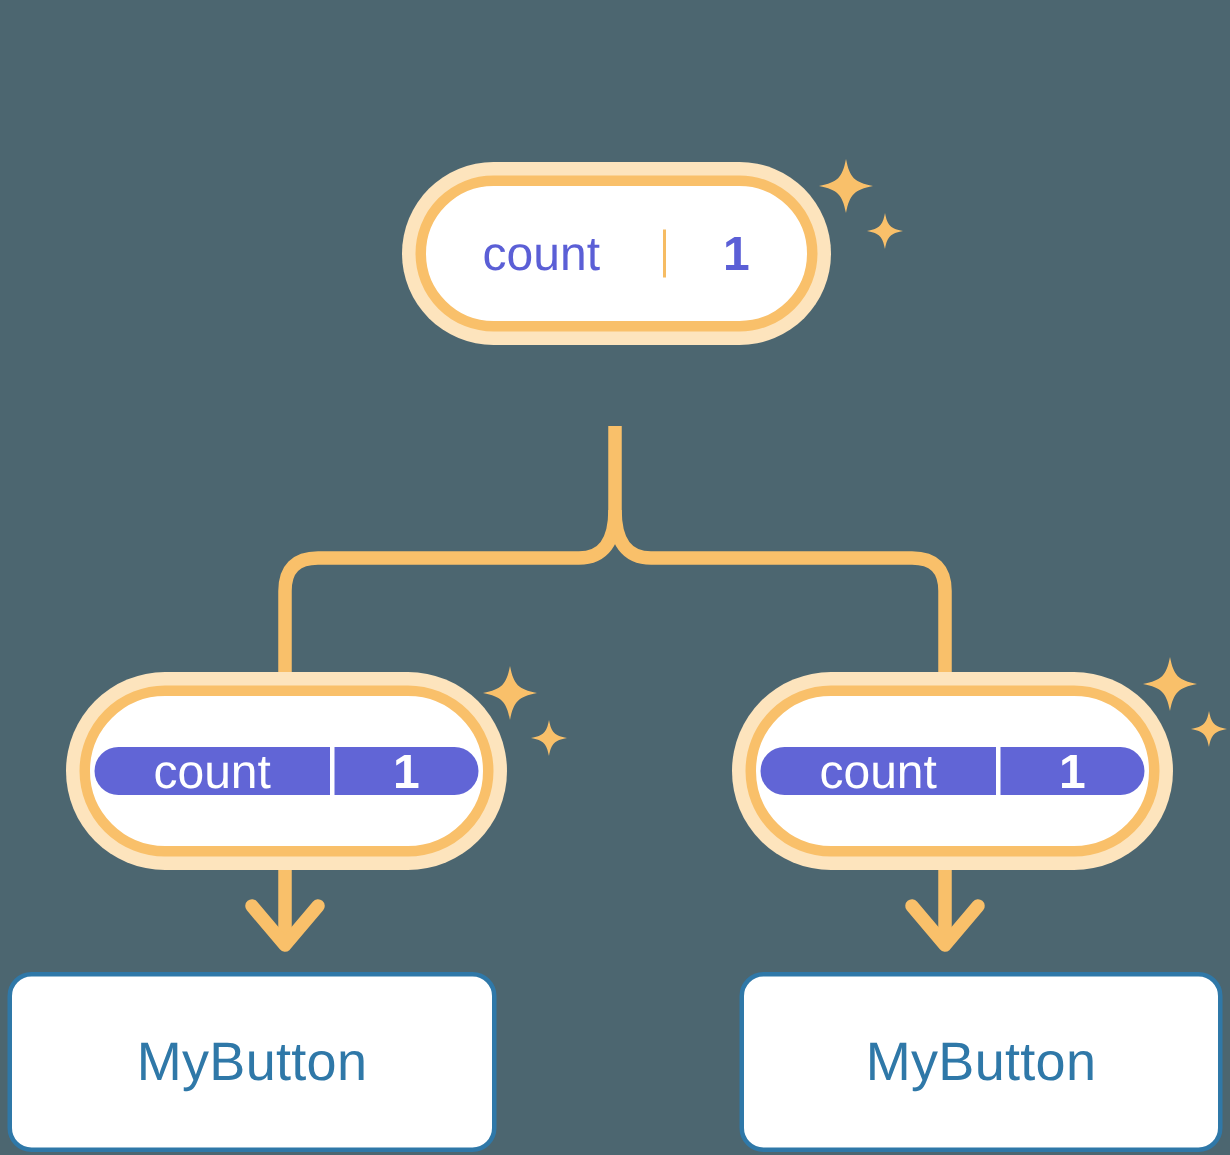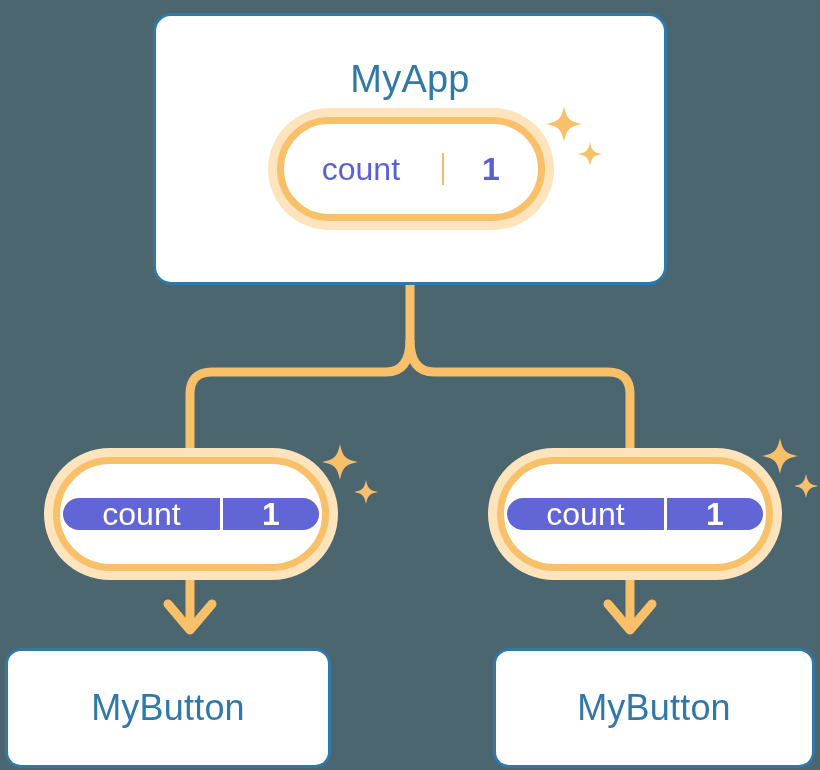--- a/index.html
+++ b/index.html
@@ -196,23 +196,20 @@
 
       <path d="M630 572 L630 625"></path>
     </g>
 
     <g fill="none" stroke="#f9c06a" stroke-width="9" stroke-linecap="round" stroke-linejoin="round">
       <polyline points="168,604 190,630 212,604"></polyline>
       <polyline points="608,604 630,630 652,604"></polyline>
     </g>
   </svg>
 
-  <div class="card" id="card-myapp">
-    <div class="card-title">MyApp</div>
-  </div>
 
   <div class="pill light" id="pill-myapp">
     <div class="pill-inner">
       <div class="pill-name">count</div>
       <div class="pill-value">1</div>
     </div>
   </div>
 
   <svg class="sparkle" id="sparkles-myapp" viewBox="0 0 66 70" xmlns="http://www.w3.org/2000/svg">
     <path fill="#f9c06a" d="M24 2 C26.5 14.5 29.5 17.5 42 20 C29.5 22.5 26.5 25.5 24 38 C21.5 25.5 18.5 22.5 6 20 C18.5 17.5 21.5 14.5 24 2 Z"></path>

